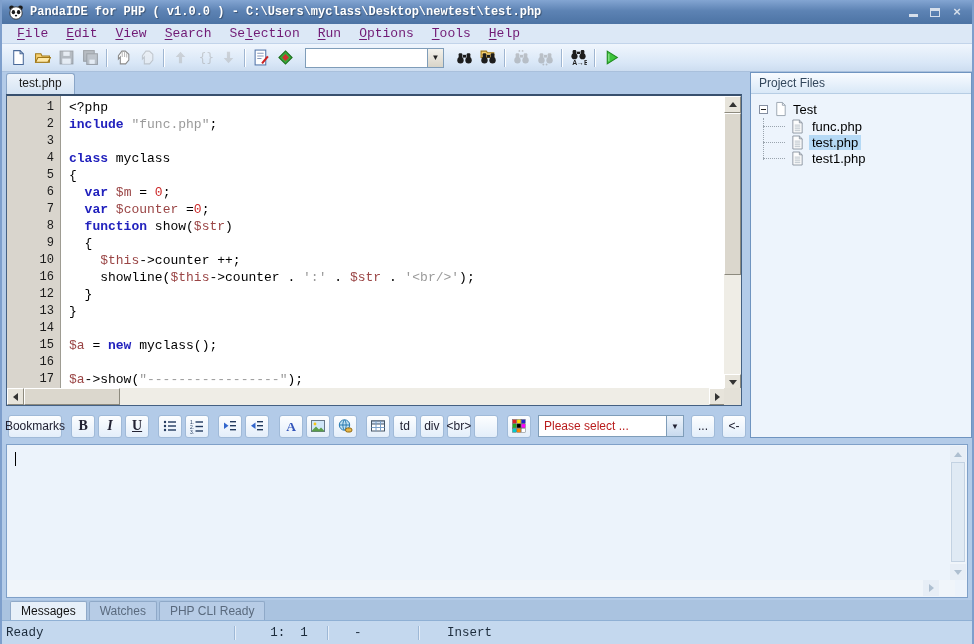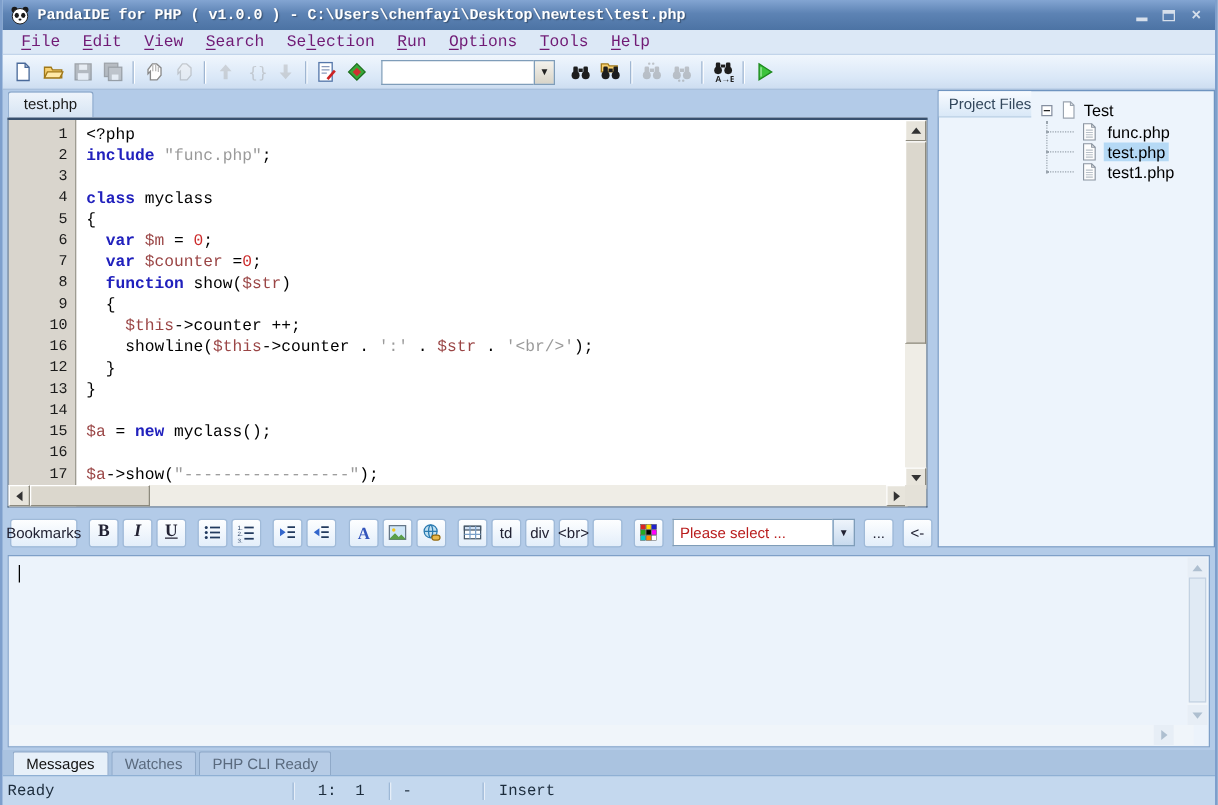--- a/index.html
+++ b/index.html
@@ -62,21 +62,21 @@
   .sbbtn{position:absolute;width:17px;height:17px;background:#e7e4db;border:1px solid #fff;
     border-right-color:#8d8a7e;border-bottom-color:#8d8a7e;display:flex;align-items:center;justify-content:center;}
   .arrow{width:0;height:0;}
   .ar-up{border-left:4px solid transparent;border-right:4px solid transparent;border-bottom:5px solid #333;}
   .ar-dn{border-left:4px solid transparent;border-right:4px solid transparent;border-top:5px solid #333;}
   .ar-lf{border-top:4px solid transparent;border-bottom:4px solid transparent;border-right:5px solid #333;}
   .ar-rt{border-top:4px solid transparent;border-bottom:4px solid transparent;border-left:5px solid #333;}
   .sbthumb{position:absolute;background:#dbd7cd;border:1px solid #fff;border-right-color:#8d8a7e;border-bottom-color:#8d8a7e;}
 
   
-  .project{width:222px;margin-left:4px;margin-top:0;height:366px;border:1px solid #6f94c0;background:#edf4fc;display:flex;flex-direction:row;}
+  .project{width:222px;margin-left:4px;margin-top:0;height:366px;border:1px solid #6f94c0;background:#edf4fc;display:flex;flex-direction:column;}
   .proj-header{height:21px;background:linear-gradient(180deg,#f8fbff,#d9e8f7);border-bottom:1px solid #b6cde4;
     font-size:12px;color:#33475c;display:flex;align-items:center;padding-left:8px;}
   .tree{position:relative;flex:1;padding-top:6px;font-size:13px;color:#000;}
   .tree-root{display:flex;align-items:center;height:18px;padding-left:8px;gap:5px;}
   .expander{width:9px;height:9px;background:#fff;border:1px solid #848ea0;position:relative;}
   .expander::after{content:"";position:absolute;left:1px;top:3px;width:5px;height:1px;background:#222;}
   .tree-file{display:flex;align-items:center;height:16px;padding-left:40px;gap:5px;position:relative;}
   .tree-file .lbl{padding:0 3px;}
   .tree-file.sel .lbl{background:#b5d9f5;}
   .tree-vline{position:absolute;left:12px;top:24px;width:1px;height:42px;border-left:1px dotted #9aa4ae;}
@@ -112,21 +112,21 @@
 
   
   .btabs{height:20px;display:flex;align-items:flex-end;padding-left:8px;gap:2px;background:#aac3e0;margin-top:2px;}
   .btab{height:19px;padding:2px 10px 0;font-size:12px;border:1px solid #8fa9c8;border-bottom:none;
      border-radius:2px 2px 0 0;background:#b7cce6;color:#5a6a7e;}
   .btab.active{background:#e7f0f9;color:#111;}
 
   
   .statusbar{height:24px;background:#c4d8ee;border-top:1px solid #8fb0d4;display:flex;align-items:center;
      font-family:"Liberation Mono",monospace;font-size:12.5px;color:#1c2c3c;}
-  .st{white-space:pre;}
+  .st{white-space:pre;margin-left:16px;}
   .st-ready{margin-left:4px;width:228px;}
   .st-sep{width:1px;height:14px;background:#9db8d6;box-shadow:1px 0 0 #e6eef8;}
   .st-cursor{width:76px;text-align:center;}
   .st-dash{width:74px;padding-left:10px;}
   .st-mode{padding-left:12px;}
 </style>
 </head>
 <body>
 
 <div class="window">
@@ -135,21 +135,21 @@
     <span style="display:flex">
       <svg width="16" height="16" viewBox="0 0 16 16">
         <circle cx="3.6" cy="3.8" r="2.4" fill="#1a1a1a"></circle>
           <circle cx="12.4" cy="3.8" r="2.4" fill="#1a1a1a"></circle>
         <circle cx="8" cy="9" r="6.2" fill="#fff" stroke="#222" stroke-width="0.8"></circle>
         <ellipse cx="5.4" cy="8.2" rx="1.7" ry="2.1" fill="#1a1a1a"></ellipse>
         <ellipse cx="10.6" cy="8.2" rx="1.7" ry="2.1" fill="#1a1a1a"></ellipse>
         <ellipse cx="8" cy="11.6" rx="1.2" ry="0.9" fill="#1a1a1a"></ellipse>
       </svg>
     </span>
-    <span class="title-text">PandaIDE for PHP ( v1.0.0 ) - C:\Users\chenfayi\Desktop\newtest\test.php</span>
+    <span class="title-text">PandaIDE for PHP ( v1.0.0 ) - C:\Users\myclass\Desktop\newtest\test.php</span>
     <span class="winbtns">
       <span class="winbtn">
           <span class="glyph-min"></span>
         </span>
       <span class="winbtn">
           <span class="glyph-max"></span>
         </span>
       <span class="winbtn glyph-close">×</span>
     </span>
   </div>

